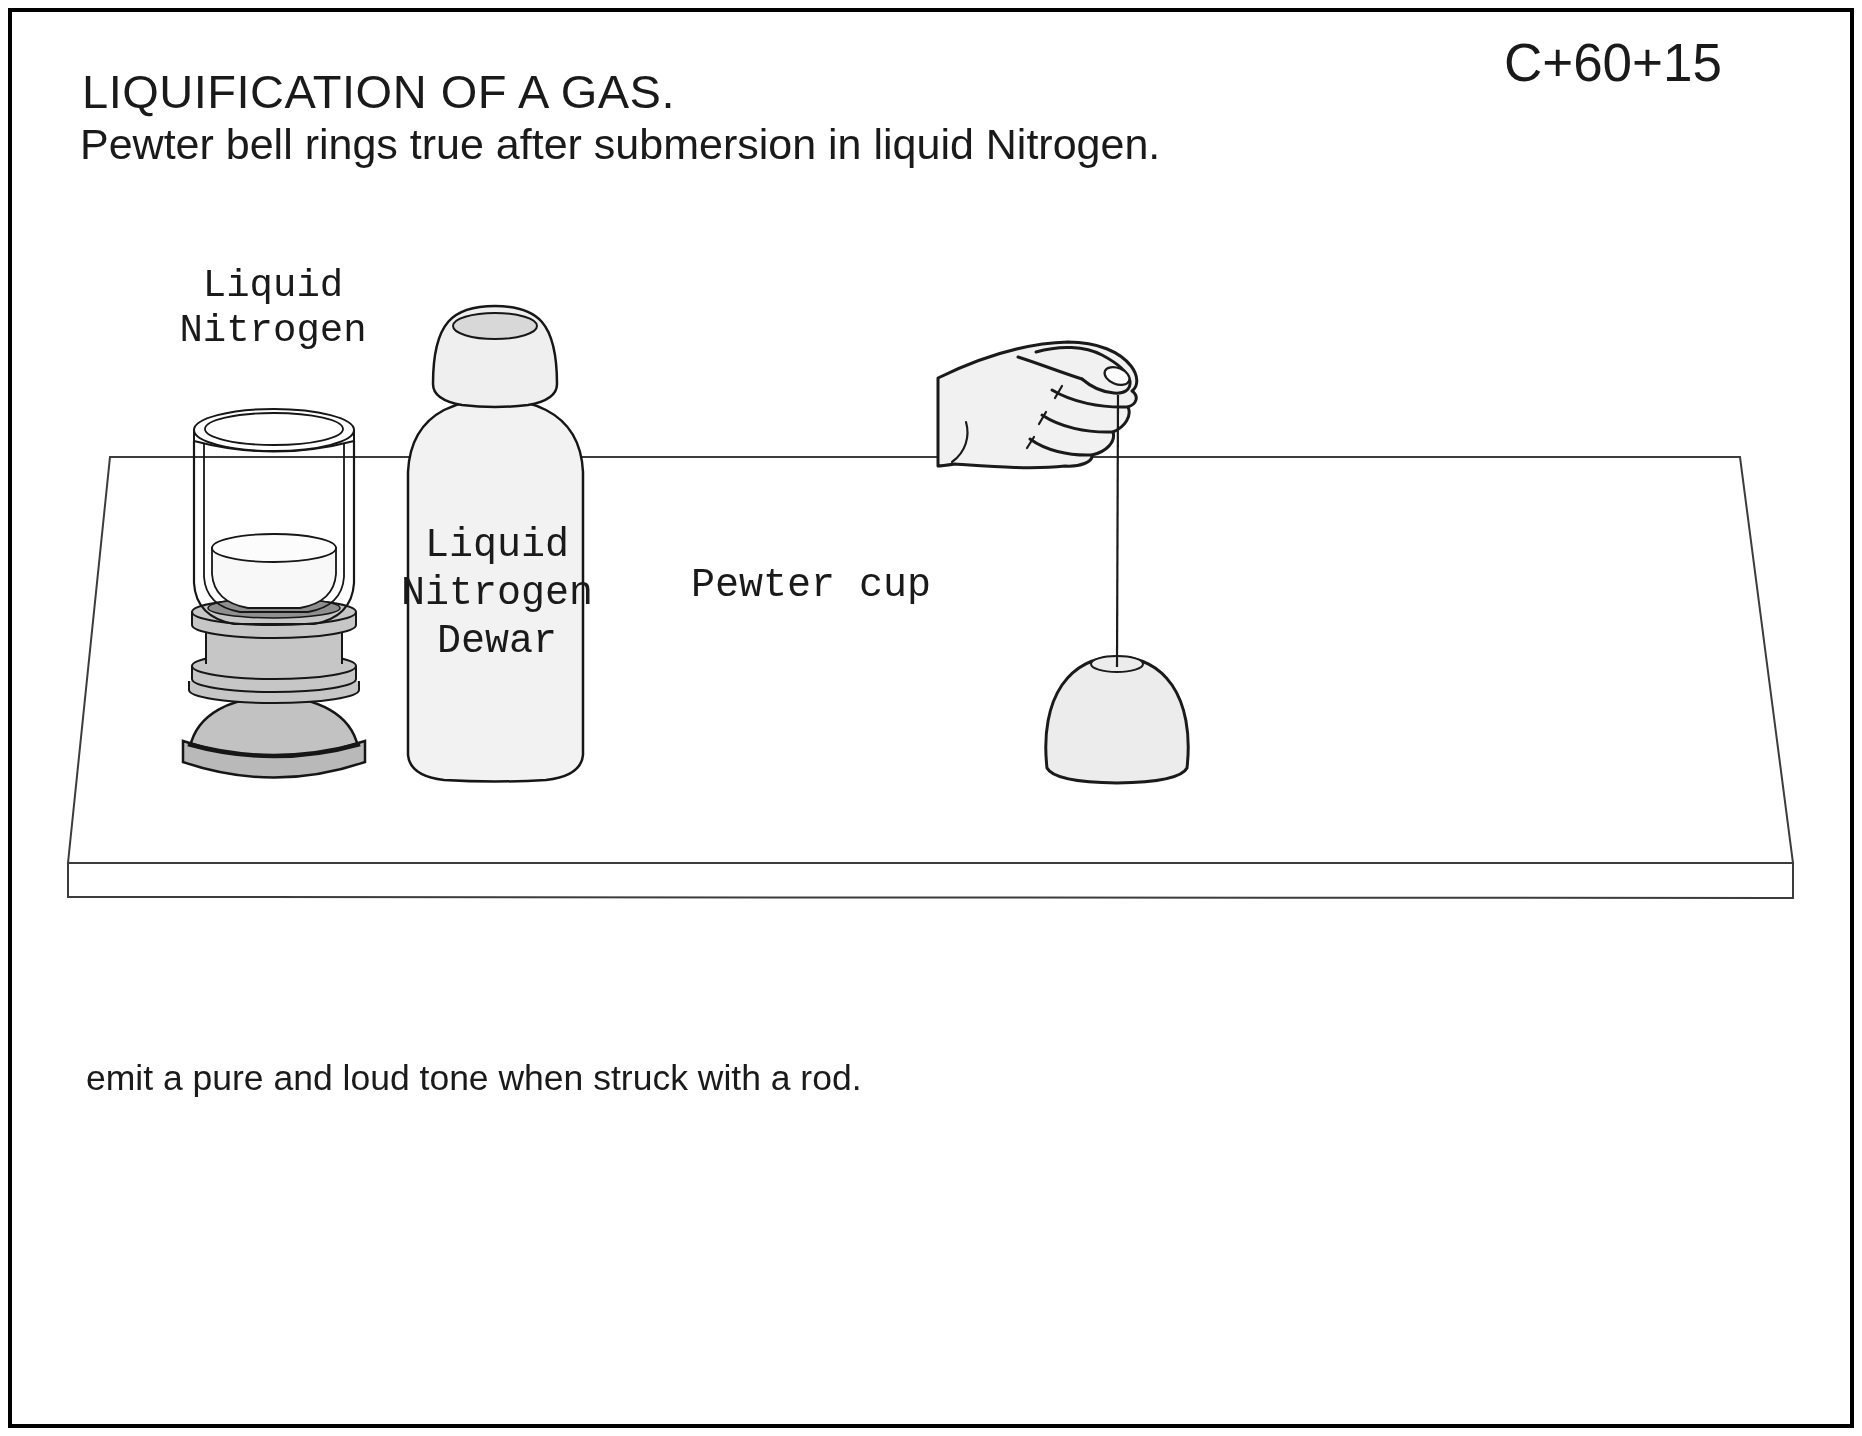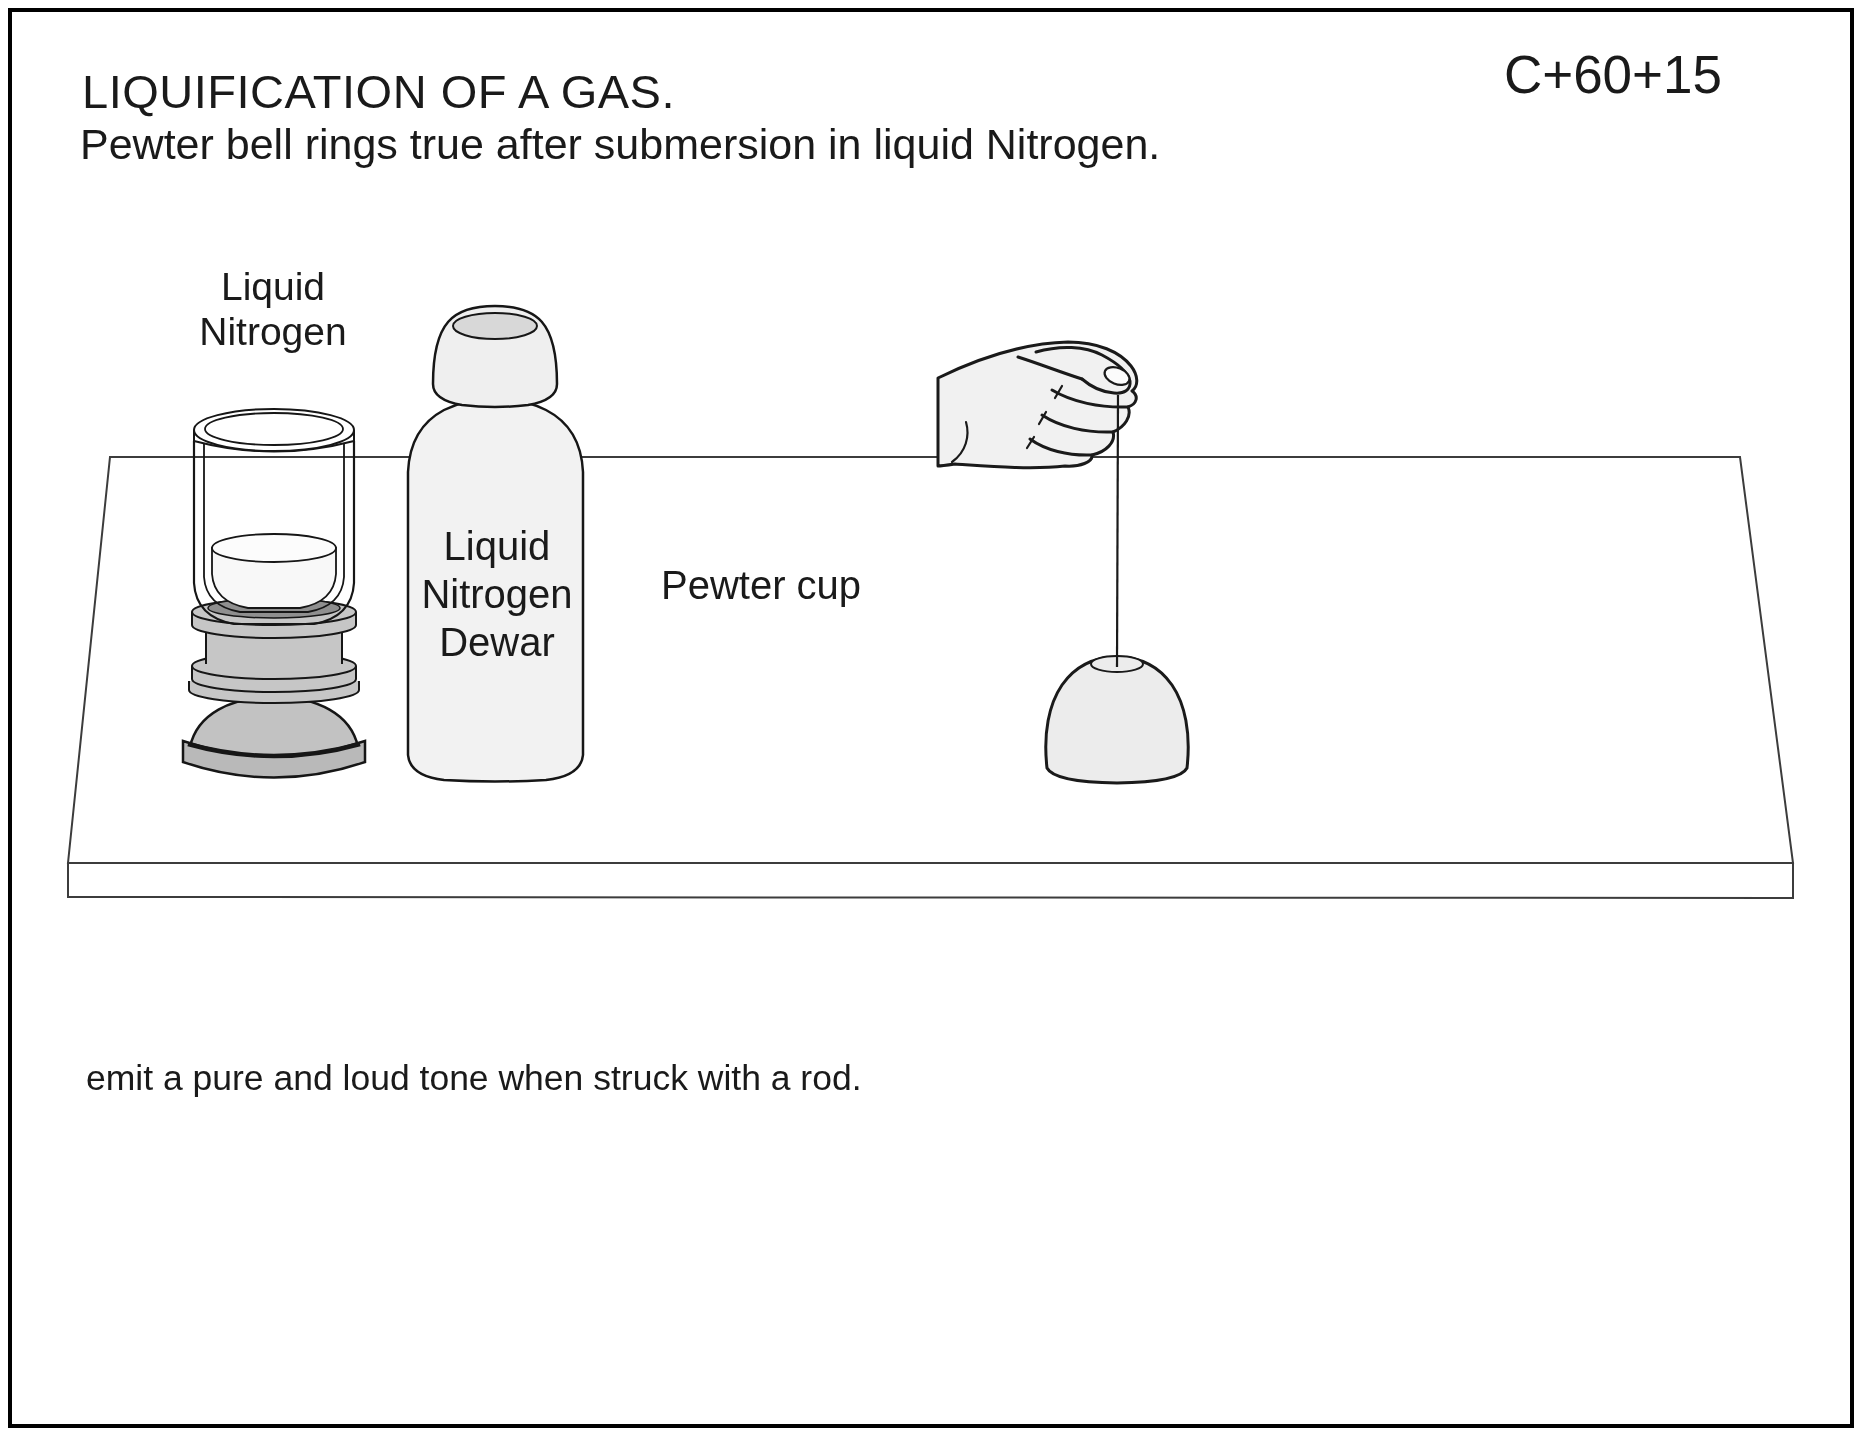--- a/index.html
+++ b/index.html
@@ -3,26 +3,26 @@
 <meta charset="utf-8">
 <style>
   html,body{margin:0;padding:0;}
   body{
     width:1862px;height:1436px;position:relative;background:#ffffff;
     font-family:"Liberation Sans", sans-serif;color:#1a1a1a;overflow:hidden;
   }
   .frame{position:absolute;inset:8px;border:4px solid #000;box-sizing:border-box;}
   .abs{position:absolute;}
   .title{left:82px;top:48px;font-size:47px;letter-spacing:.5px;margin-top:16px;}
-  .code{left:1400px;top:44px;width:322px;text-align:right;font-size:53px;}
+  .code{left:1400px;top:32px;width:322px;text-align:right;font-size:53px;}
   .subtitle{left:80px;top:120px;font-size:43px;}
-  .lbl{text-align:center;font-size:39px;line-height:45px;}
+  .lbl{text-align:center;font-size:39px;line-height:45px;font-family:Liberation Mono, monospace;}
   .lbl-cup{left:153px;top:264px;width:240px;}
   .lbl-dewar{left:377px;top:522px;width:240px;font-size:40px;line-height:48px;}
-  .lbl-pewter{left:661px;top:563px;width:320px;text-align:left;font-size:40px;}
+  .lbl-pewter{left:691px;top:563px;width:320px;text-align:left;font-size:40px;}
   .caption{left:86px;top:972px;font-size:35.5px;line-height:42.5px;white-space:pre;}
   svg{position:absolute;left:0;top:0;}
 </style>
 </head>
 <body>
 
 <div class="frame"></div>
 
 <svg width="1862" height="1436" viewBox="0 0 1862 1436">
 

